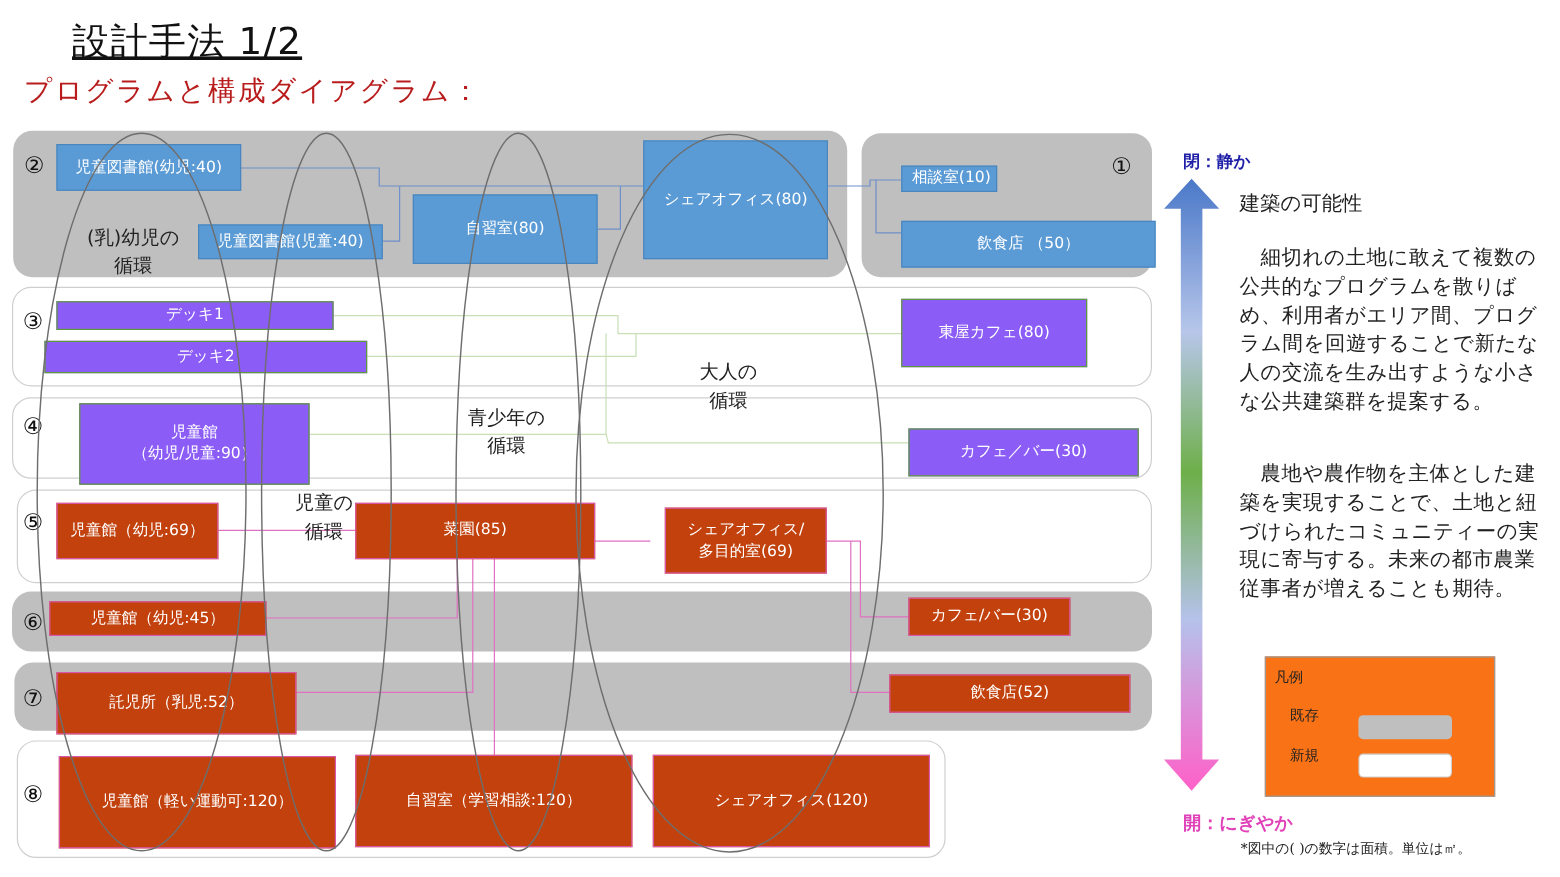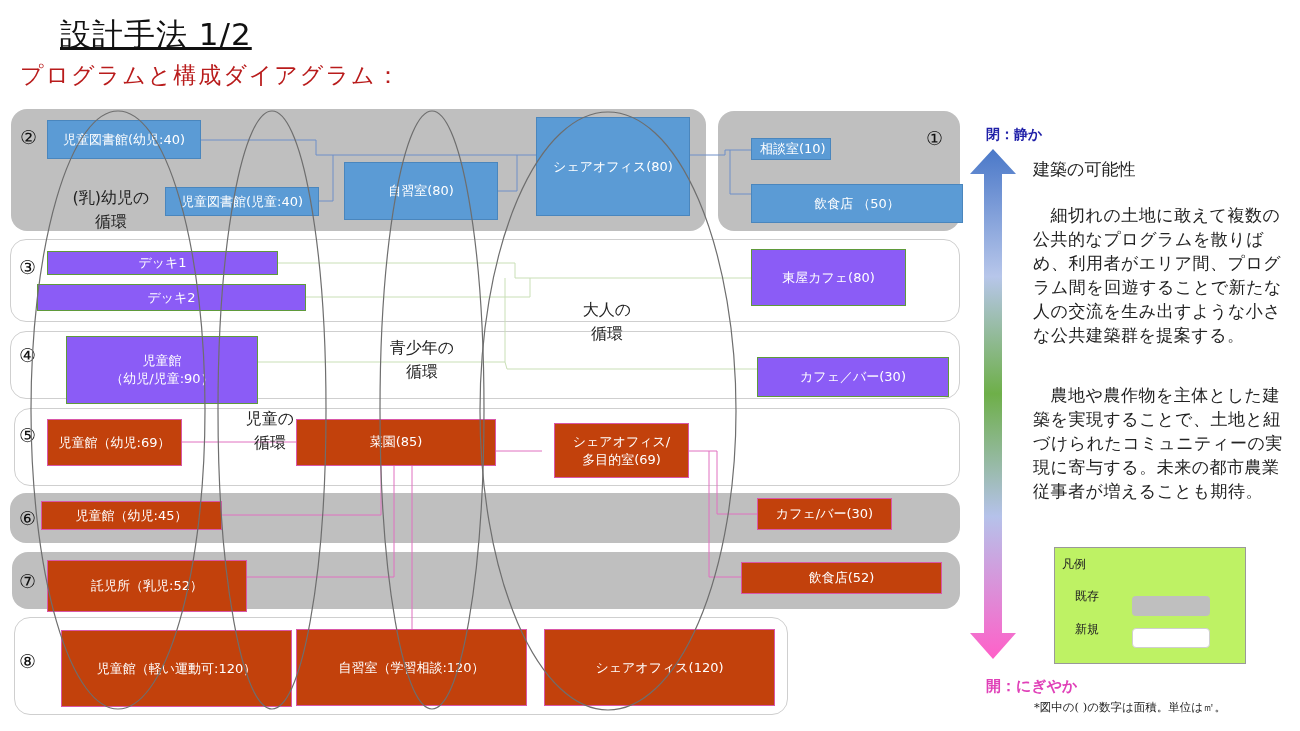--- a/index.html
+++ b/index.html
@@ -13,21 +13,21 @@
   .zone.new { background:#ffffff; border:1px solid #cfcfcf; }
   .num { position:absolute; font-family:"DejaVu Serif", serif; font-size:19px; color:#111; }
   .box { position:absolute; box-sizing:border-box; display:flex; align-items:center; justify-content:center;
          text-align:center; color:#ffffff; font-size:13px; line-height:1.35; white-space:pre-line; }
   .blue { background:#5b9bd5; border:1px solid #4a86bd; }
   .green { background:#8b5cf6; border:1px solid #5f9a3a; }
   .pink { background:#c2410c; border:1px solid #d957a8; }
   .cycle { position:absolute; font-size:16px; text-align:center; line-height:1.5; white-space:pre-line; color:#222; }
   .arrowlabel { position:absolute; font-size:14px; font-weight:bold; }
   .desc { position:absolute; left:1033px; font-family:"DejaVu Serif", serif; color:#222; }
-  .legend { position:absolute; left:1054px; top:547px; width:192px; height:117px; border:1px solid #999; box-sizing:border-box; background:#bef264; }
+  .legend { position:absolute; left:1054px; top:547px; width:192px; height:117px; border:1px solid #999; box-sizing:border-box; background:#f97316; }
   .note { position:absolute; left:1034px; top:700px; font-family:"DejaVu Serif", serif; font-size:11.5px; color:#222; }
   svg.overlay { position:absolute; left:0; top:0; }
 </style>
 </head>
 <body>
 
 <div class="abs title">設計手法 1/2</div>
 <div class="abs subtitle">プログラムと構成ダイアグラム：</div>
 
 <div class="zone existing" style="left:11px;top:109px;width:695px;height:122px;"></div>
@@ -92,21 +92,21 @@
 <div class="box pink" style="left:296px;top:419px;width:200px;height:47px;align-items:flex-start;padding-top:13px;">菜園(85)</div>
 <div class="box pink" style="left:542px;top:423px;width:135px;height:55px;margin-left:12px;">シェアオフィス/
 多目的室(69)</div>
 
 <div class="box pink" style="left:41px;top:501px;width:181px;height:29px;">児童館（幼児:45）</div>
 <div class="box pink" style="left:757px;top:498px;width:135px;height:32px;">カフェ/バー(30)</div>
 
 <div class="box pink" style="left:47px;top:560px;width:200px;height:52px;">託児所（乳児:52）</div>
 <div class="box pink" style="left:741px;top:562px;width:201px;height:32px;">飲食店(52)</div>
 
-<div class="box pink" style="left:49px;top:630px;width:231px;height:77px;margin-left:12px;">児童館（軽い運動可:120）</div>
+<div class="box pink" style="left:49px;top:630px;width:231px;height:77px;">児童館（軽い運動可:120）</div>
 <div class="box pink" style="left:296px;top:629px;width:231px;height:77px;">自習室（学習相談:120）</div>
 <div class="box pink" style="left:544px;top:629px;width:231px;height:77px;">シェアオフィス(120)</div>
 
 <svg class="overlay" width="1300" height="731">
   <g fill="none" stroke="#6e6e6e" stroke-width="1.2">
     <ellipse cx="118" cy="410" rx="87" ry="299"></ellipse>
     <ellipse cx="272" cy="410" rx="54" ry="299"></ellipse>
     <ellipse cx="432" cy="410" rx="52" ry="299"></ellipse>
     <ellipse cx="608" cy="411" rx="128" ry="299"></ellipse>
   </g>

